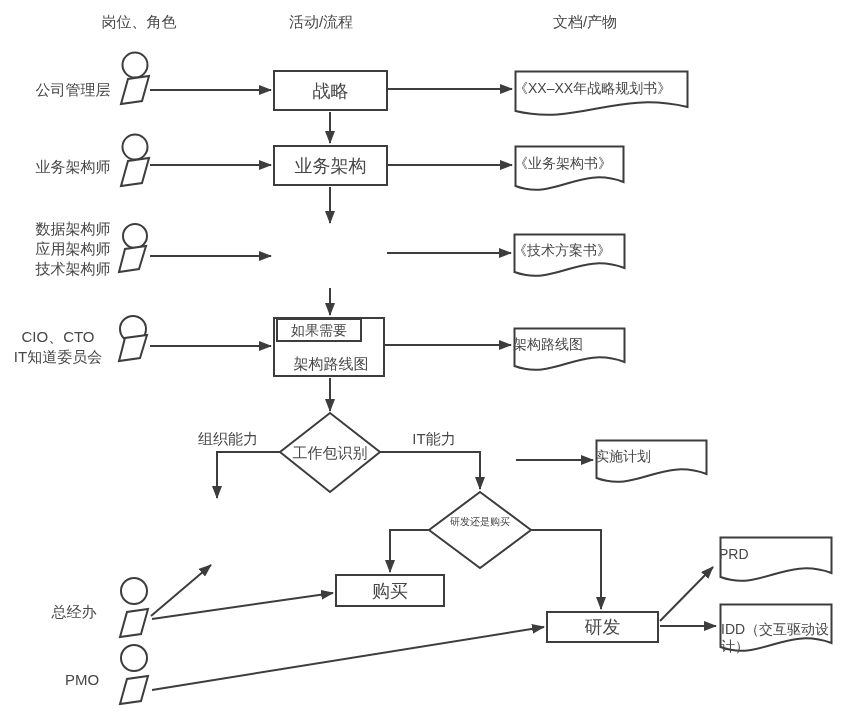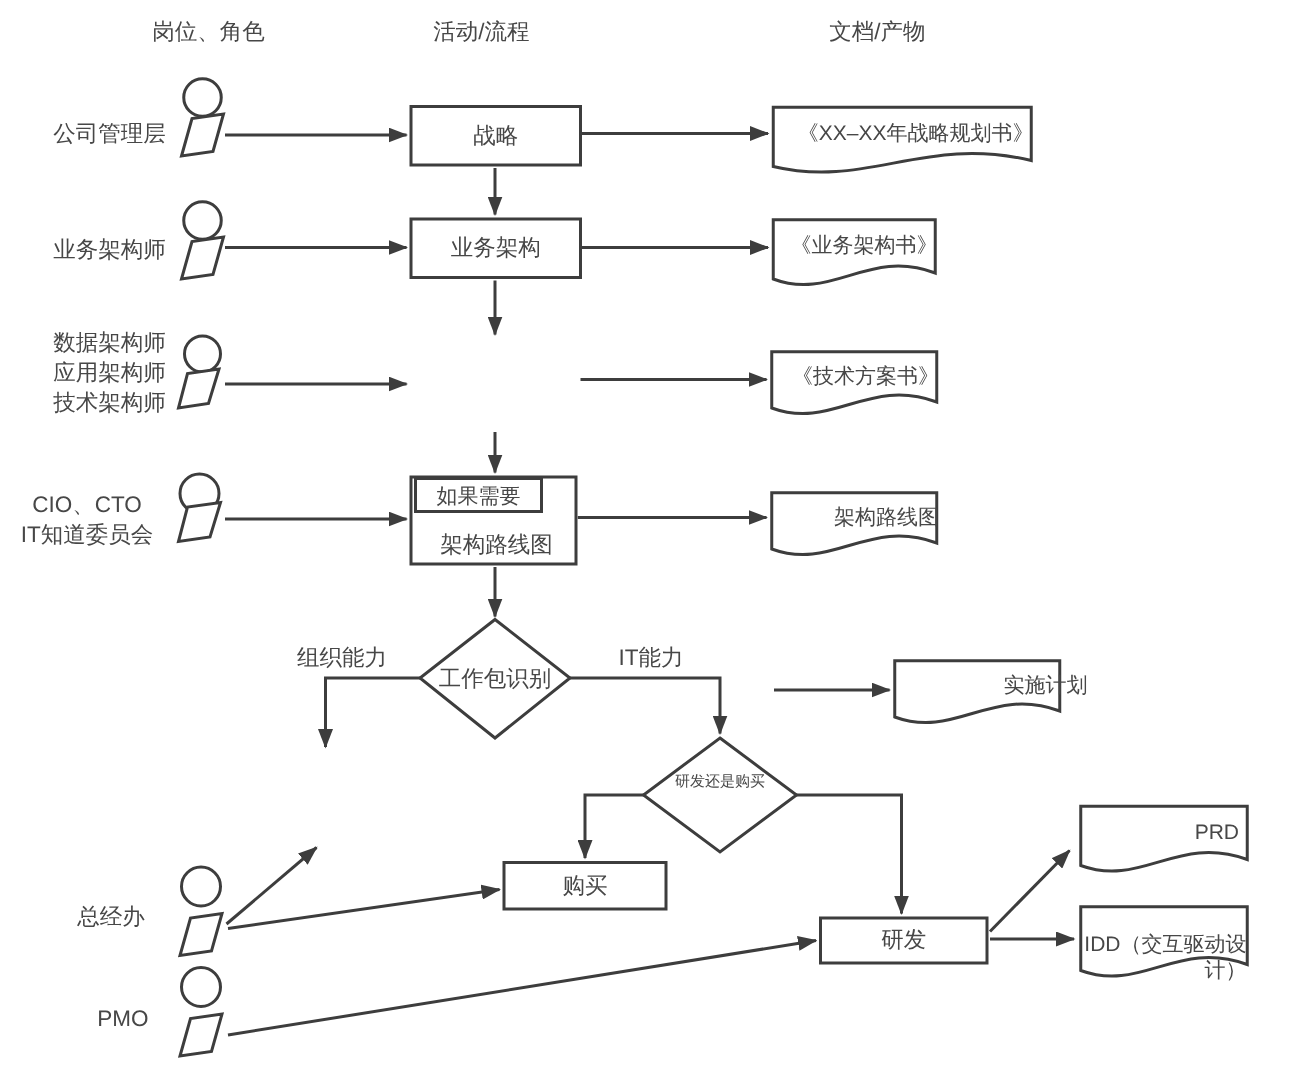--- a/index.html
+++ b/index.html
@@ -15,25 +15,25 @@
   }
   .layer{position:absolute;left:0;top:0;}
   .lbl{
     position:absolute;text-align:center;font-size:15px;line-height:20px;
     color:var(--text);white-space:pre-line;
   }
   .hdr{font-size:15px;}
   .box{
     position:absolute;box-sizing:border-box;border:2px solid var(--stroke);
     background:var(--fill);display:flex;align-items:center;justify-content:center;
-    text-align:center;font-size:15px;line-height:20px;color:var(--text);
+    text-align:center;font-size:18px;line-height:20px;color:var(--text);
     white-space:pre-line;
   }
   .dtext{
-    position:absolute;text-align:right;font-size:14px;line-height:17px;
+    position:absolute;text-align:left;font-size:14px;line-height:17px;
     color:var(--text);white-space:pre-line;
   }
   svg .shape{fill:var(--fill);stroke:var(--stroke);stroke-width:2;}
   svg .edge{fill:none;stroke:var(--stroke);stroke-width:2;}
 </style>
 </head>
 <body>
 
 <div class="canvas">
 

